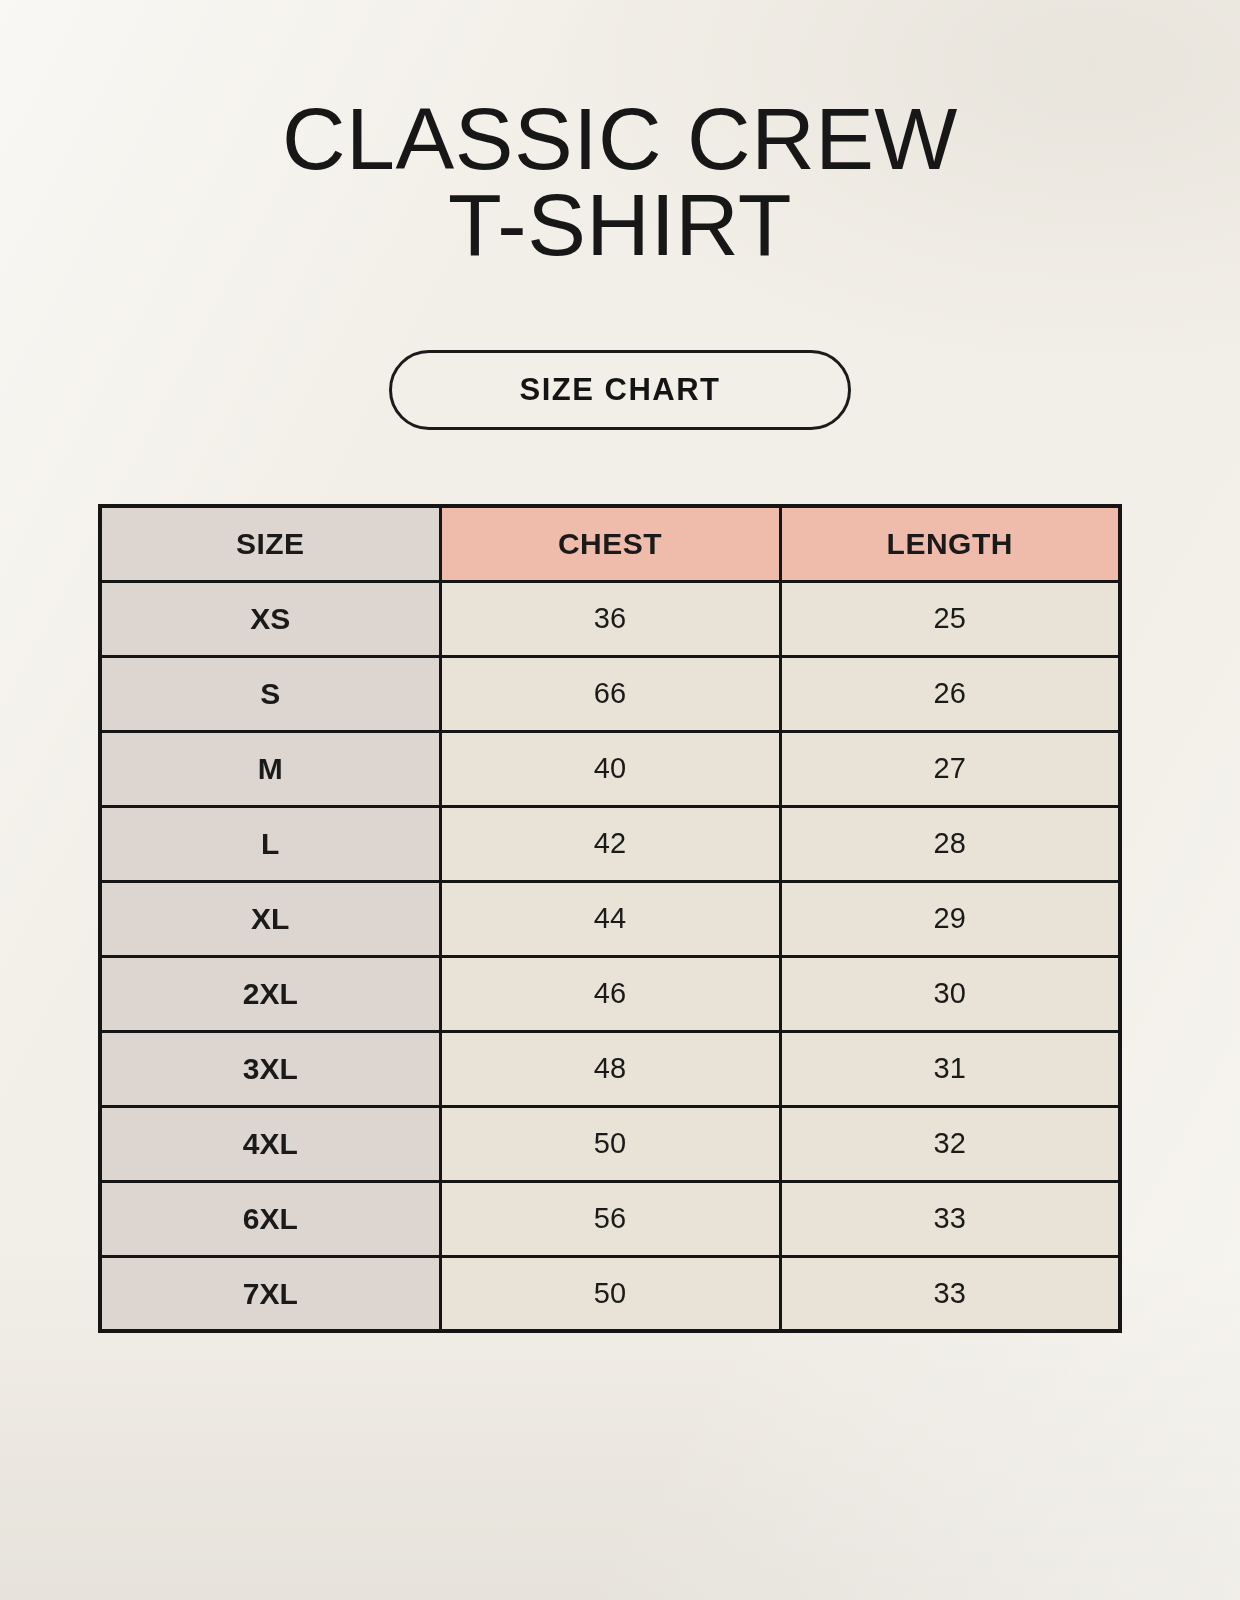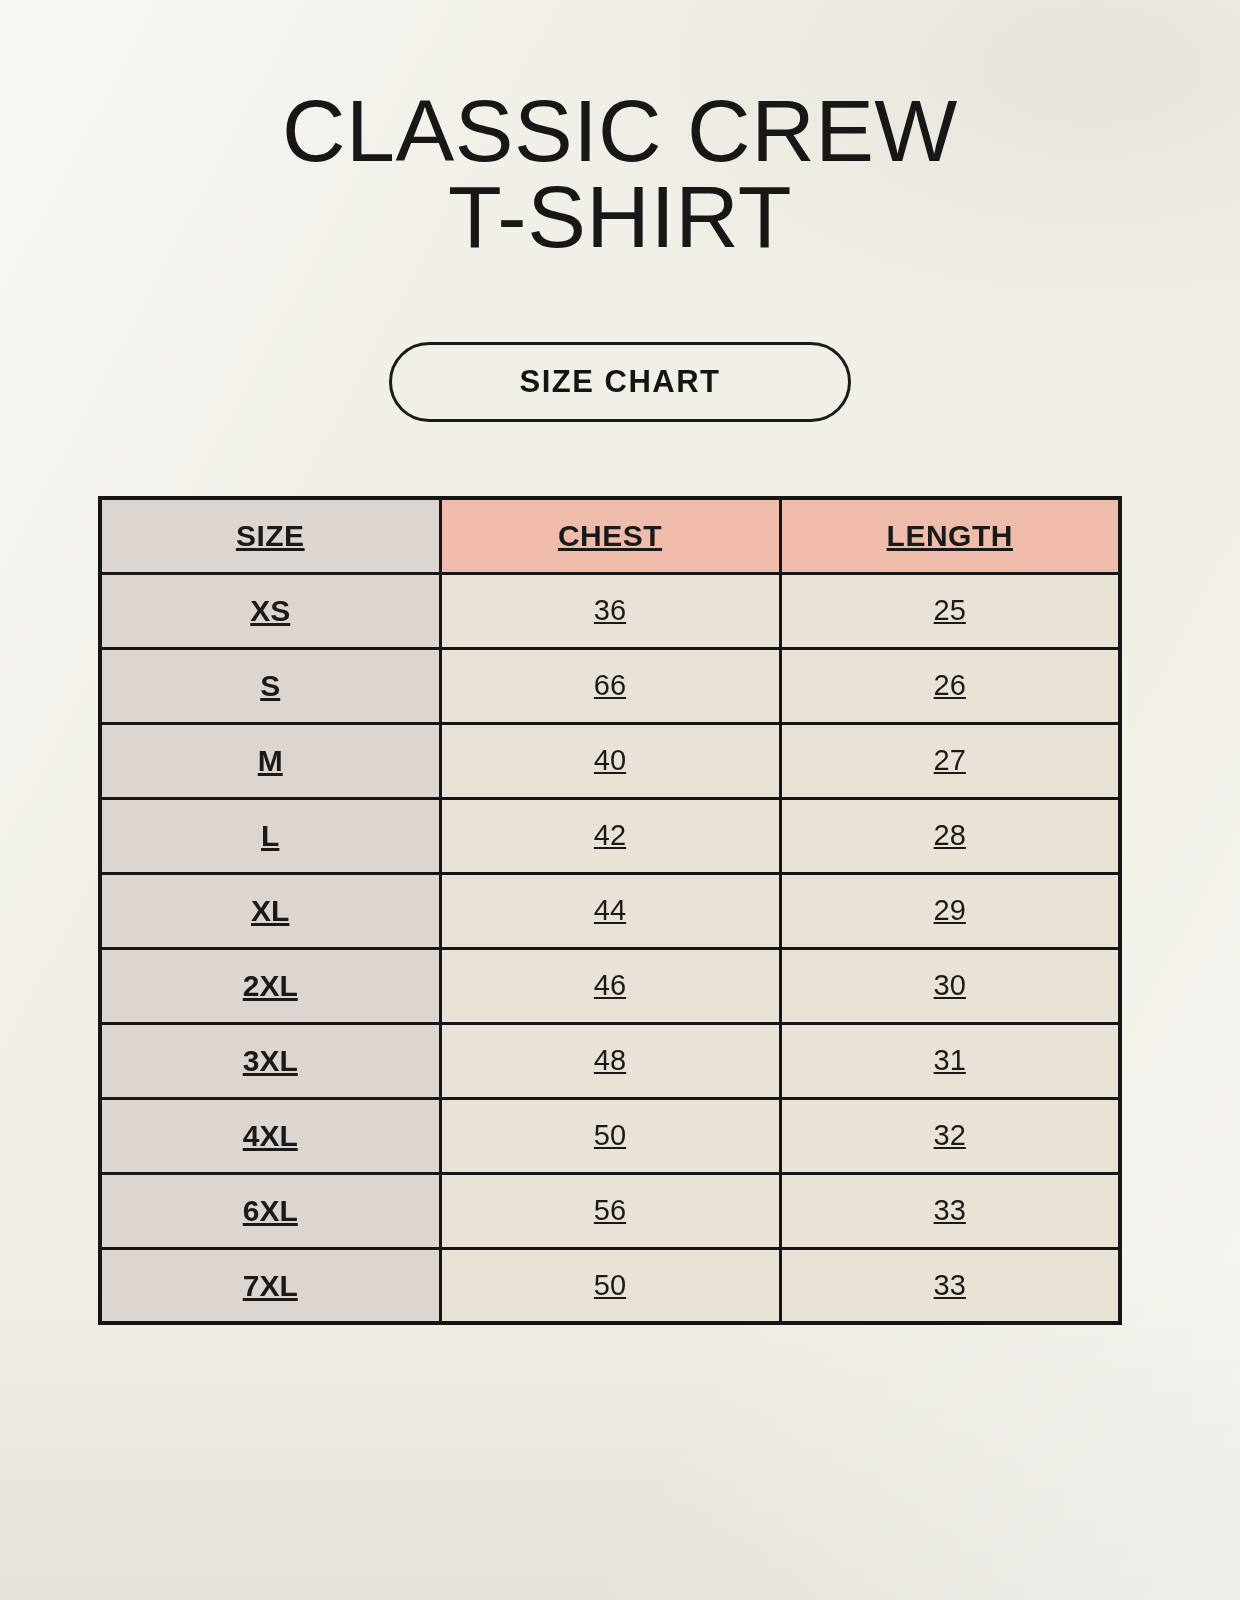--- a/index.html
+++ b/index.html
@@ -16,21 +16,21 @@
     height: 1600px;
     overflow: hidden;
     background-color: var(--page-bg, #f2efe8);
     background-image:
       linear-gradient(118deg, rgba(255,255,255,0.55) 0%, rgba(255,255,255,0) 30%),
       linear-gradient(298deg, rgba(255,255,255,0.40) 0%, rgba(255,255,255,0) 32%),
       radial-gradient(ellipse 900px 500px at 88% 4%, rgba(190,183,170,0.18), rgba(190,183,170,0) 60%),
       linear-gradient(to bottom, rgba(125,118,105,0) 78%, rgba(125,118,105,0.10) 100%);
   }
   .title {
-    margin: 4px;
+    margin: 12px;
     padding-top: 84px;
     text-align: center;
     font-size: 88px;
     font-weight: 400;
     line-height: 0.98;
     letter-spacing: 0.5px;
     color: #171717;
   }
   .title span { display: block; }
   .pill {
@@ -54,21 +54,20 @@
     width: 1024px;
     margin: 74px 0 0 98px;
     border: 4px solid var(--table-border, #151515);
   }
   .size-table th, .size-table td {
     border: 3px solid var(--table-border, #151515);
     height: 75px;
     text-align: center;
     vertical-align: middle;
     padding: 0;
-    text-decoration: underline;
   }
   .size-table th {
     font-size: 30px;
     font-weight: 700;
     background: var(--header-pink, #efbcab);
     letter-spacing: 0.5px;
   }
   .size-table th.col-size {
     background: var(--size-col-gray, #ddd6d0);
   }

